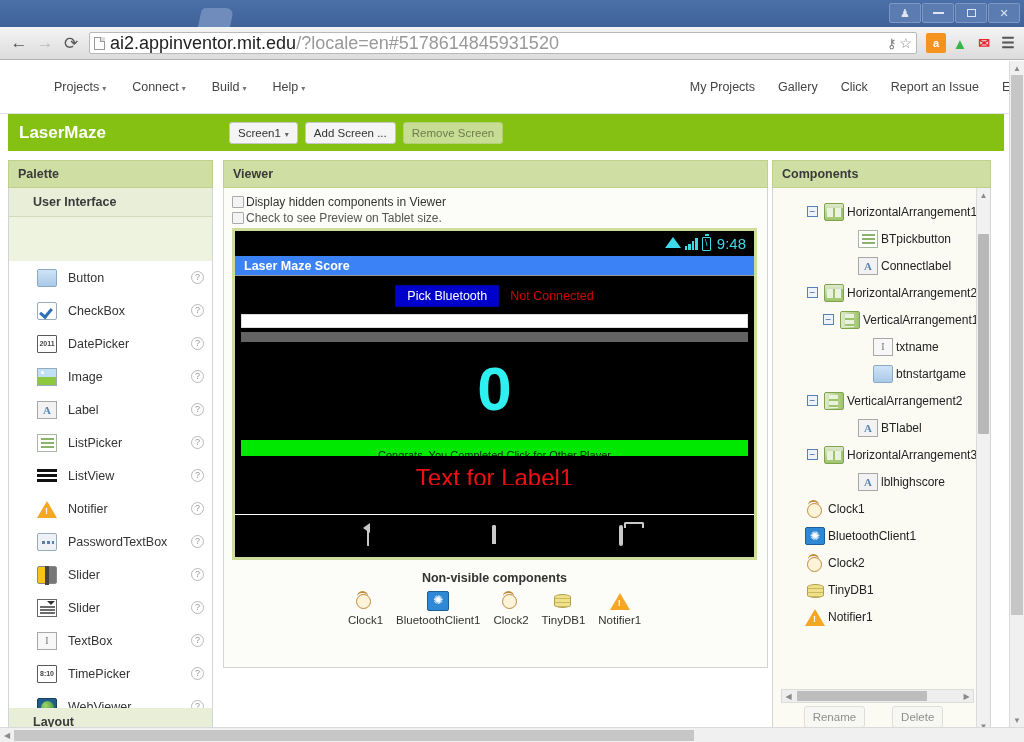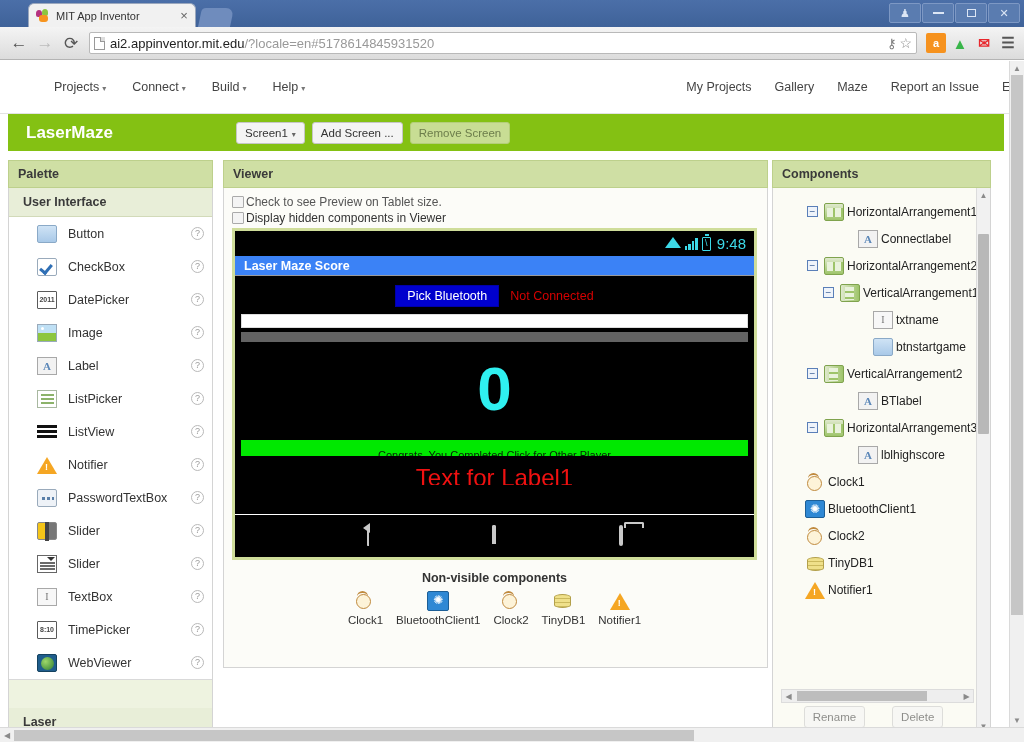--- a/index.html
+++ b/index.html
@@ -90,21 +90,21 @@
     width: 11px; height: 13px; flex: none;
     border: 1px solid #999; background: #fff;
     margin-right: 5px; position: relative;
   }
   .url-doc:after {
     content: ""; position: absolute; right: -1px; top: -1px;
     width: 4px; height: 4px; background: #ddd;
     border-left: 1px solid #999; border-bottom: 1px solid #999;
   }
   .url-text {
-    font-size: 13px; white-space: nowrap; flex: 1;
+    font-size: 18px; white-space: nowrap; flex: 1;
     color: #999; overflow: hidden;
   }
   .url-text b { color: #222; font-weight: normal; }
   .url-key { color: #777; font-size: 13px; margin: 0 3px; flex: none; }
   .url-star { color: #888; font-size: 14px; flex: none; cursor: pointer; }
   .ext-ico {
     width: 20px; height: 20px; margin-left: 4px; flex: none;
     border-radius: 2px; position: relative; cursor: pointer;
     display: flex; align-items: center; justify-content: center;
     font-size: 11px; color: #fff; font-weight: bold;
@@ -159,21 +159,21 @@
 
   
   .proj-bar {
     height: 37px; background: #84c113;
     display: flex; align-items: center;
     margin: 0 20px 0 8px;
     position: relative;
   }
   .proj-title {
     font-size: 17px; font-weight: bold; color: #fff;
-    margin-left: 18px; width: 210px;
+    margin-left: 11px; width: 210px;
   }
   .btn-g {
     font-size: 11.5px; color: #333;
     background: #f4f4f4;
     border: 1px solid #c6c6c6; border-radius: 3px;
     padding: 4px 8px; cursor: pointer; margin-right: 7px;
     white-space: nowrap;
   }
   .btn-g.ghost { background: #c8dd94; color: #6c7d4b; border-color: #b4ce7a; }
   .btn-g .caret { font-size: 8px; margin-left: 4px; color: #666; }
@@ -194,23 +194,23 @@
   .col-palette { width: 205px; flex: none; }
   .pal-body {
     border: 1px solid #d4d4d4; border-top: none;
     background: #eef3e0;
     height: 546px; overflow: hidden;
     position: relative;
   }
   .pal-section {
     background: #e8eed8; border-bottom: 1px solid #d2dab9;
     font-size: 12.5px; font-weight: bold; color: #3a3a3a;
-    padding: 7px 9px 7px 14px;
-  }
-  .pal-list { background: #fff; border-bottom: 1px solid #d9d9d9; }
+    padding: 7px 9px 7px 24px;
+  }
+  .pal-list { background: #fff; border-bottom: 1px solid #d9d9d9; margin-top: 44px; }
   .pal-item {
     display: flex; align-items: center;
     height: 33px; padding: 0 8px 0 28px;
     cursor: pointer; font-size: 12.5px; color: #333;
   }
   .pal-item .pi-label { flex: 1; margin-left: 11px; }
   .pal-help {
     width: 13px; height: 13px; border: 1px solid #b9b9b9; border-radius: 50%;
     color: #9a9a9a; font-size: 9px; line-height: 11px; text-align: center;
     cursor: pointer; flex: none;
@@ -488,29 +488,20 @@
   }
   .sb-arrow {
     color: #8a8a8a; font-size: 8px; display: flex;
     align-items: center; justify-content: center; cursor: pointer;
   }
 </style>
 </head>
 <body>
 
 <div class="browser-topbar">
-  <div class="tab">
-    <span class="tab-favicon">
-      <i></i>
-        <i></i>
-        <i></i>
-    </span>
-    <span class="tab-title">MIT App Inventor</span>
-    <span class="tab-close">×</span>
-  </div>
   <div class="tab-newtab"></div>
   <div class="win-controls">
     <div class="win-btn">♟</div>
     <div class="win-btn">
         <span class="bar"></span>
       </div>
     <div class="win-btn">
         <span class="sq"></span>
       </div>
     <div class="win-btn">✕</div>
@@ -536,21 +527,21 @@
 <div class="ai-header">
   <div class="ai-nav-left">
     <div class="ai-nav-item"><span>Projects</span><span class="caret">▾</span></div>
     <div class="ai-nav-item"><span>Connect</span><span class="caret">▾</span></div>
     <div class="ai-nav-item"><span>Build</span><span class="caret">▾</span></div>
     <div class="ai-nav-item"><span>Help</span><span class="caret">▾</span></div>
   </div>
   <div class="ai-nav-right">
     <div class="ai-nav-item">My Projects</div>
     <div class="ai-nav-item">Gallery</div>
-    <div class="ai-nav-item">Maze</div>
+    <div class="ai-nav-item">Click</div>
     <div class="ai-nav-item">Report an Issue</div>
     <div class="ai-nav-item clipped">English</div>
   </div>
 </div>
 
 <div class="proj-bar">
   <div class="proj-title">LaserMaze</div>
   <div class="btn-g"><span>Screen1</span><span class="caret">▾</span></div>
   <div class="btn-g">Add Screen ...</div>
   <div class="btn-g ghost">Remove Screen</div>
@@ -644,34 +635,34 @@
           <span class="pal-help">?</span>
         </div>
 
         <div class="pal-item">
           <span class="ci ci-web"></span>
           <span class="pi-label">WebViewer</span>
           <span class="pal-help">?</span>
         </div>
 
       </div>
-      <div class="pal-section cut">Laser</div>
+      <div class="pal-section cut">Layout</div>
     </div>
   </div>
 
   <div class="col-viewer">
     <div class="panel-head">Viewer</div>
     <div class="view-body">
+      <div class="chk-row">
+        <span class="chk-box"></span>
+        <span>Display hidden components in Viewer</span>
+      </div>
       <div class="chk-row faded">
         <span class="chk-box"></span>
         <span>Check to see Preview on Tablet size.</span>
-      </div>
-      <div class="chk-row">
-        <span class="chk-box"></span>
-        <span>Display hidden components in Viewer</span>
       </div>
 
       <div class="phone">
         <div class="ph-status">
           <span class="ph-wifi"></span>
           <span class="ph-sig">
               <i></i>
               <i></i>
               <i></i>
               <i></i>
@@ -731,20 +722,25 @@
     <div class="comp-body">
       <div class="tree">
 
         <div class="tree-row">
           <span class="tree-spacer" style="width:34px"></span>
           <span class="tree-toggle">−</span>
           <span class="ci ci-harr"></span>
           <span class="tree-label">HorizontalArrangement1</span>
         </div>
 
+        <div class="tree-row">
+          <span class="tree-spacer" style="width:85px"></span>
+          <span class="ci ci-listpicker"></span>
+          <span class="tree-label">BTpickbutton</span>
+        </div>
 
         <div class="tree-row">
           <span class="tree-spacer" style="width:85px"></span>
           <span class="ci ci-label">A</span>
           <span class="tree-label">Connectlabel</span>
         </div>
 
         <div class="tree-row">
           <span class="tree-spacer" style="width:34px"></span>
           <span class="tree-toggle">−</span>

